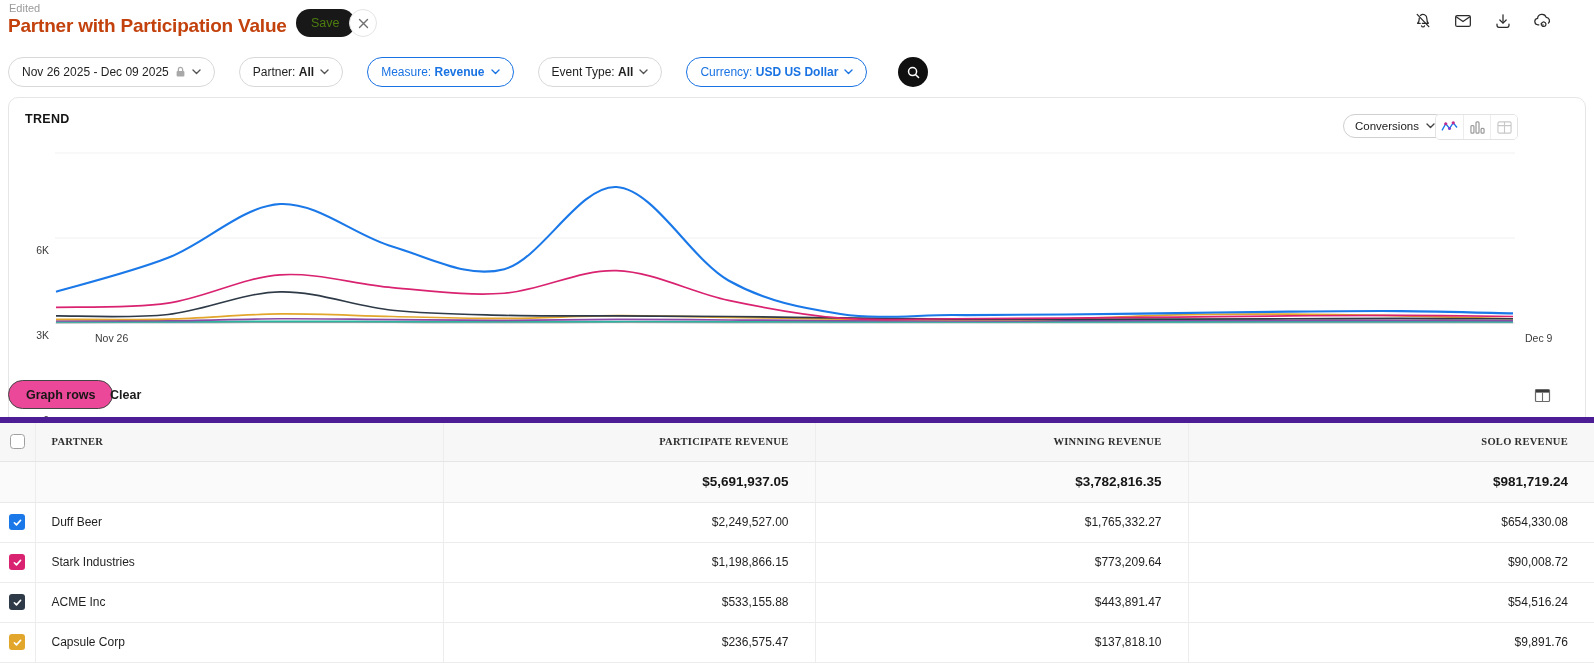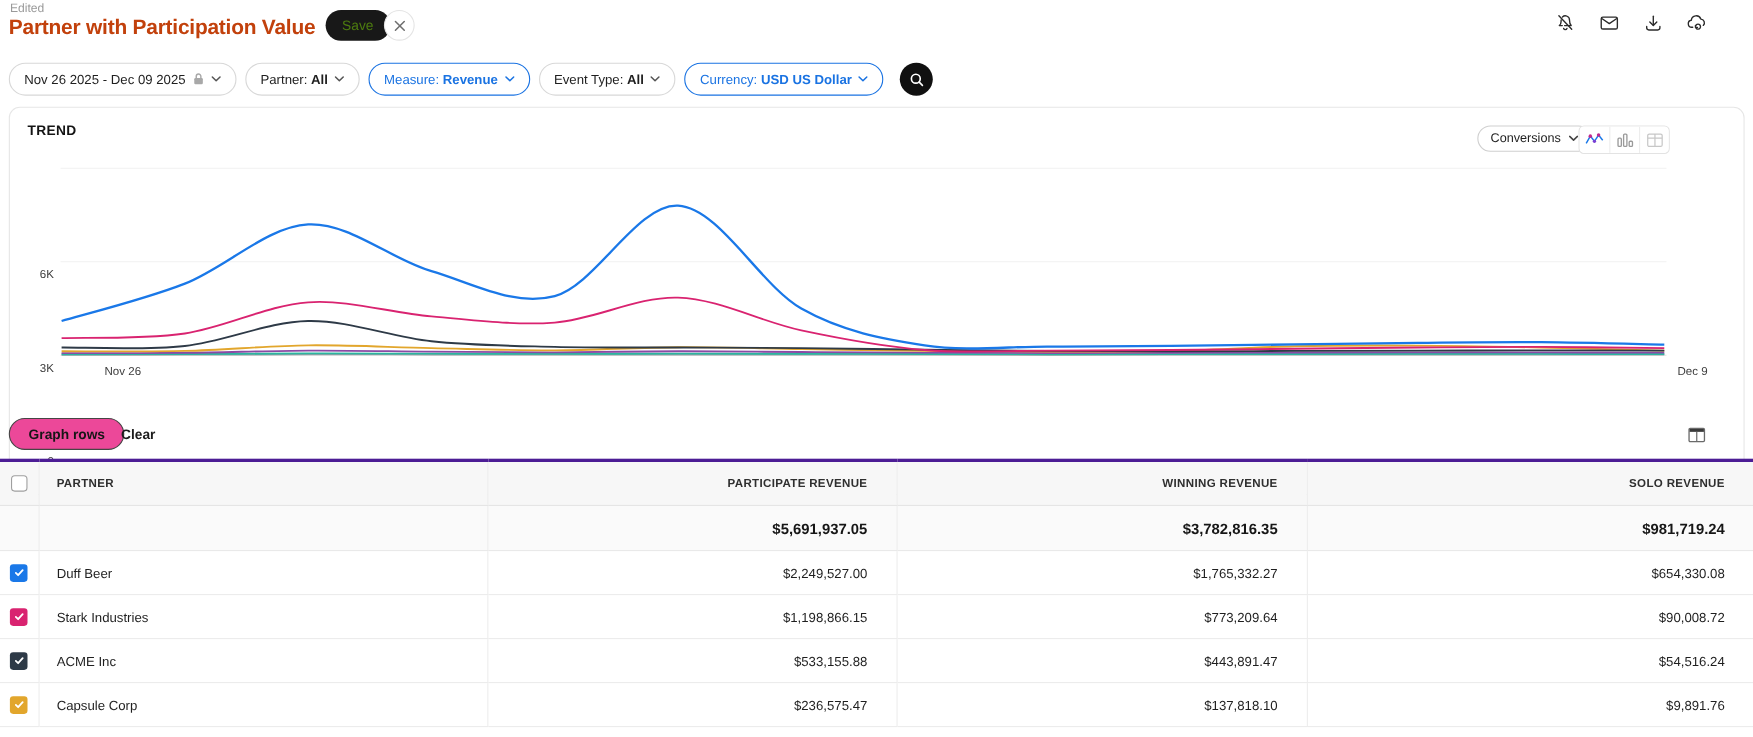--- a/index.html
+++ b/index.html
@@ -17,21 +17,21 @@
   #title  { left:8px; top:15px; font-size:19px; font-weight:700; color:#c2410c; letter-spacing:-0.2px; }
   #save-btn { left:296px; top:9px; height:28px; padding:0 15px; background:#181818; color:#4d7c0f;
               border:none; border-radius:14px; font-size:12.5px; font-weight:400; }
   #close-btn { left:349px; top:9px; width:28px; height:28px; border:1px solid #e4e4e4; border-radius:50%;
                background:#fff; display:flex; align-items:center; justify-content:center; padding:0; }
   #hdr-icons { right:38px; top:8px; display:flex; gap:14px; }
   .icon-btn { width:26px; height:26px; background:none; border:none; padding:0;
               display:flex; align-items:center; justify-content:center; }
 
   
-  #filters { left:8px; top:57px; display:flex; align-items:center; gap:8px; }
+  #filters { left:8px; top:57px; display:flex; align-items:center; gap:24px; }
   .pill { display:inline-flex; align-items:center; gap:6px; height:30px; padding:0 13px;
           border:1px solid #d8d8d8; border-radius:16px; background:#fff; font-size:12px; color:#1f1f1f; }
   .pill b { font-weight:700; }
   .pill.accent { border-color:#1a73e2; color:#1a73e2; }
   #search-btn { width:30px; height:30px; border-radius:50%; background:#101010; border:none;
                 display:flex; align-items:center; justify-content:center; margin-left:7px; }
 
   
   #chart-card { left:8px; top:97px; width:1578px; height:353px; border:1px solid #e6e6e6;
                 border-radius:10px; background:#fff; }
@@ -53,21 +53,21 @@
                     border-radius:15px; background:#ec4899; font-size:12.5px; font-weight:600; color:#161616; }
   #clear-btn { left:102px; top:380px; height:29px; padding:0 8px; background:none; border:none;
                font-size:12.5px; font-weight:600; color:#1c1c1c; }
   #table-settings-btn { left:1528px; top:383px; width:28px; height:24px; background:none; border:none;
                         display:flex; align-items:center; justify-content:center; }
 
   
   #partners-table { position:absolute; left:0; top:417px; width:1594px; border-collapse:collapse; table-layout:fixed; }
   #partners-table th { background:#f7f7f7; height:41px; font-size:10.5px; font-weight:700; color:#2f2f2f;
        letter-spacing:.3px; text-align:right; padding:0 26px 0 0;
-       border-top:3px solid #4c1d95; border-bottom:1px solid #e5e5e5; }
+       border-top:6px solid #4c1d95; border-bottom:1px solid #e5e5e5;font-family:Liberation Serif, serif; }
   #partners-table th.left { text-align:left; padding:0 0 0 16px; }
   #partners-table td { height:40px; font-size:12px; color:#1f1f1f; text-align:right; padding:0 26px 0 0;
        background:#fff; border-bottom:1px solid #ececec; }
   #partners-table td.name { text-align:left; padding:0 0 0 16px; }
   #partners-table tr.totals td { background:#fafafa; height:41px; font-size:13.5px; font-weight:700;
        color:#161616; border-bottom:1px solid #e9e9e9; }
   .cbcol { padding:0 !important; text-align:center !important; }
   .colsep { border-left:1px solid #ededed; }
   .cb { display:inline-flex; align-items:center; justify-content:center; width:16px; height:16px;
         border-radius:3px; vertical-align:middle; }

